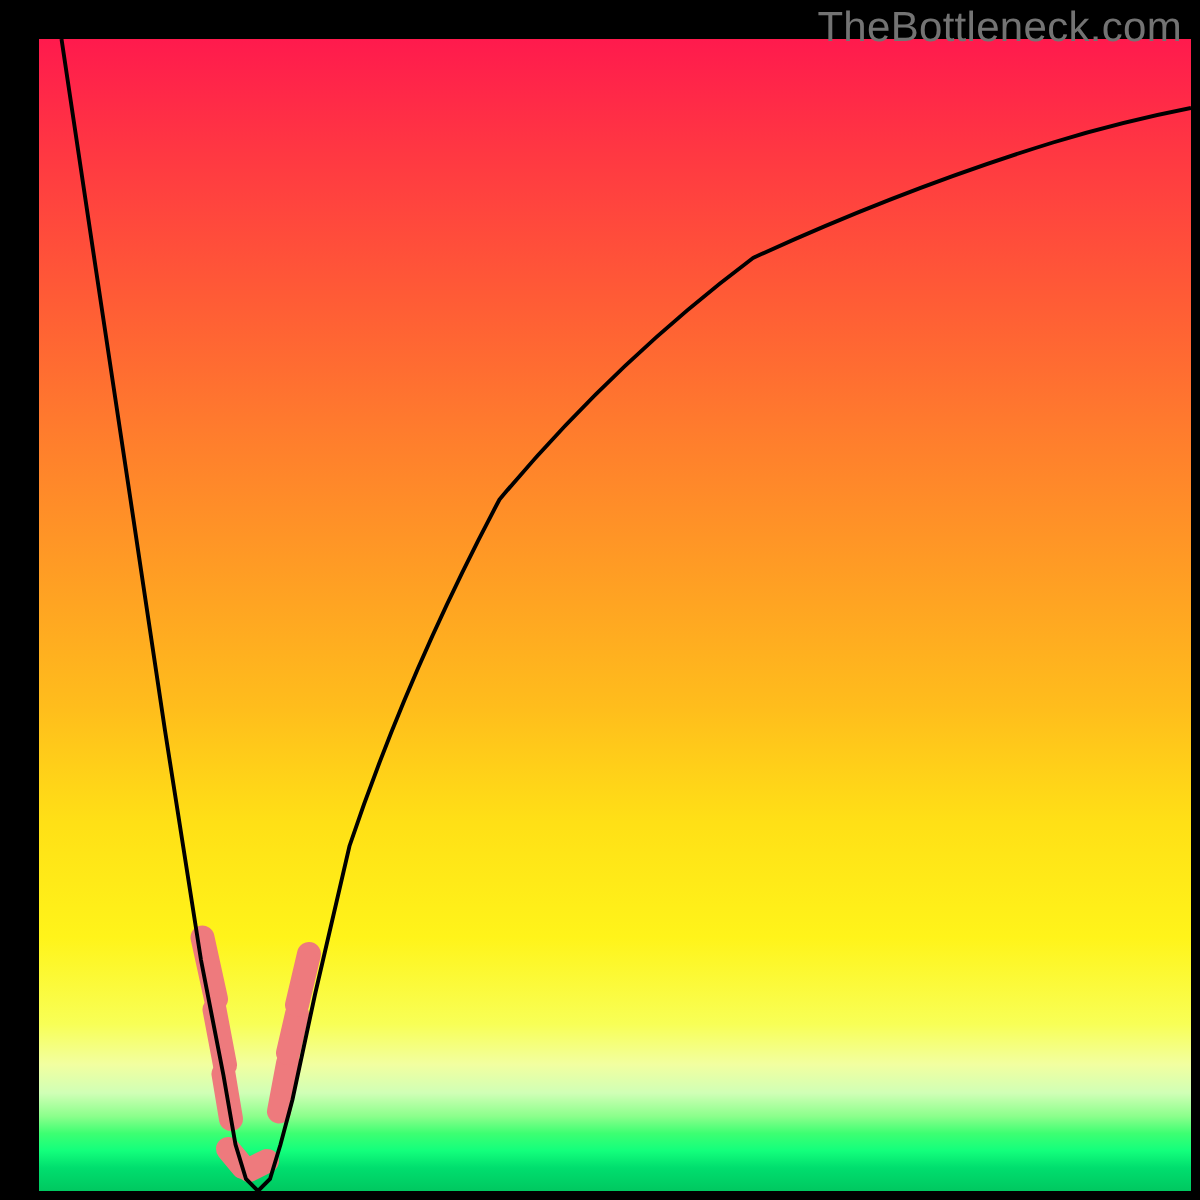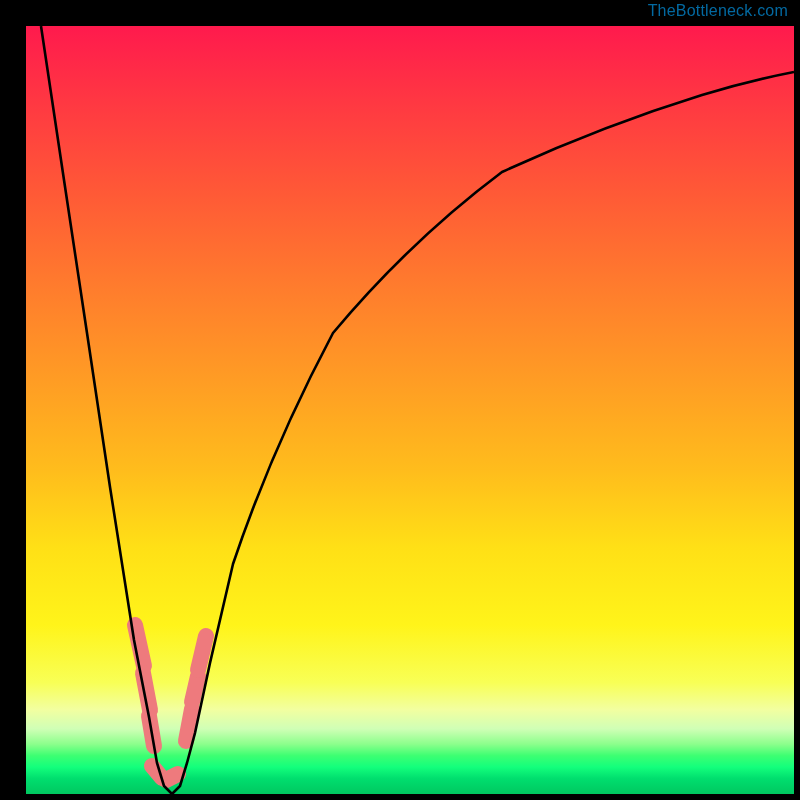--- a/index.html
+++ b/index.html
@@ -57,23 +57,23 @@
     position: absolute;
     left: 0;
     top: 0;
     width: 100%;
     height: 100%;
   }
   .watermark {
     position: absolute;
     top: 2px;
     right: 12px;
-    font-size: 16px;
+    font-size: 28px;
     font-weight: 400;
-    color: #0369a1;
+    color: #737373;
     letter-spacing: 0.2px;
     font-family: Arial, sans-serif;
   }
 </style>
 </head>
 <body>
 
 <div class="frame">
 
   <div class="plot-area">

